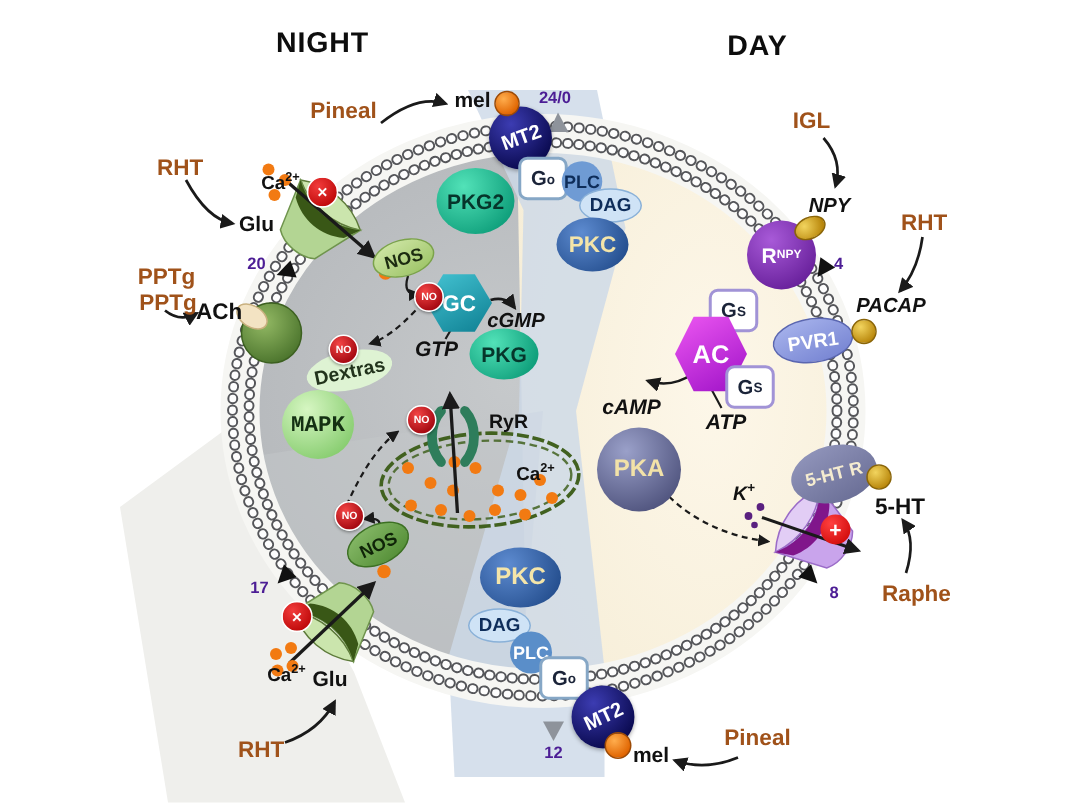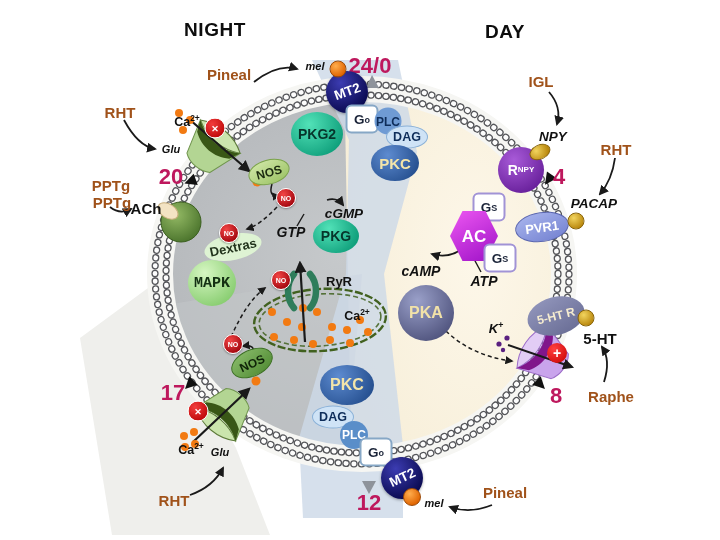--- a/index.html
+++ b/index.html
@@ -3,23 +3,23 @@
 <meta charset="utf-8">
 <style>
   html,body{margin:0;padding:0;background:#fff;}
   .stage{position:relative;width:720px;height:540px;background:#fff;overflow:hidden;
          font-family:"Liberation Sans",sans-serif;}
   .layer{position:absolute;left:0;top:0;width:720px;height:540px;}
   
   .lbl{position:absolute;transform:translate(-50%,-50%);white-space:nowrap;line-height:1;color:#111;}
   .big{font-size:19px;font-weight:800;letter-spacing:.6px;color:#0d0d0d;}
   .brown{font-size:15px;font-weight:800;color:#a0521a;}
-  .ital{font-style:italic;font-weight:800;font-size:11px;}
+  .ital{font-weight:800;font-size:14px;}
   .i14{font-style:italic;font-weight:800;font-size:13.5px;}
-  .clockn{font-size:22px;font-weight:800;color:#be185d;}
+  .clockn{font-size:11px;font-weight:800;color:#4c1d95;}
   .b13{font-weight:800;font-size:13px;padding-left:20px;}
   .b15{font-weight:800;font-size:15px;}
   .ca{font-weight:700;font-size:12.5px;margin-left:21px;}
   .ca sup{font-size:8.5px;font-weight:700;}
   .kp{font-style:italic;font-weight:800;font-size:13px;}
   .kp sup{font-size:9px;}
   
   .node{position:absolute;transform:translate(-50%,-50%);display:flex;align-items:center;
         justify-content:center;border-radius:50%;line-height:1;}
   .teal{background:radial-gradient(circle at 35% 28%,#52e2b8,#10a07c 78%);color:#06352b;font-weight:800;}
@@ -264,20 +264,23 @@
 
   <div class="lbl i14" style="left:291px;top:232px;font-size:14px;">GTP</div>
   <div class="lbl i14" style="left:344px;top:214px;">cGMP</div>
   <div class="lbl i14" style="left:421px;top:271px;font-size:14px;">cAMP</div>
   <div class="lbl i14" style="left:484px;top:281px;font-size:14px;">ATP</div>
   <div class="lbl b13" style="left:329px;top:281px;">RyR</div>
 
   <div class="node teal" style="left:317px;top:134px;width:52px;height:44px;font-size:14px;">
     <span>PKG2</span>
     </div>
+  <div class="node gc hex" style="left:306px;top:202px;width:44px;height:40px;">
+    <span>GC</span>
+    </div>
   <div class="node teal" style="left:336px;top:236px;width:46px;height:34px;font-size:14px;">
     <span>PKG</span>
     </div>
   <div class="node nos1" style="left:269px;top:172px;width:40px;height:23px;transform:translate(-50%,-50%) rotate(-15deg);">
     <span>NOS</span>
     </div>
   <div class="node dex" style="left:233px;top:247px;width:58px;height:26px;transform:translate(-50%,-50%) rotate(-12deg);">
     <span>Dextras</span>
     </div>
   <div class="node mapk" style="left:212px;top:283px;width:48px;height:46px;font-size:15px;">

